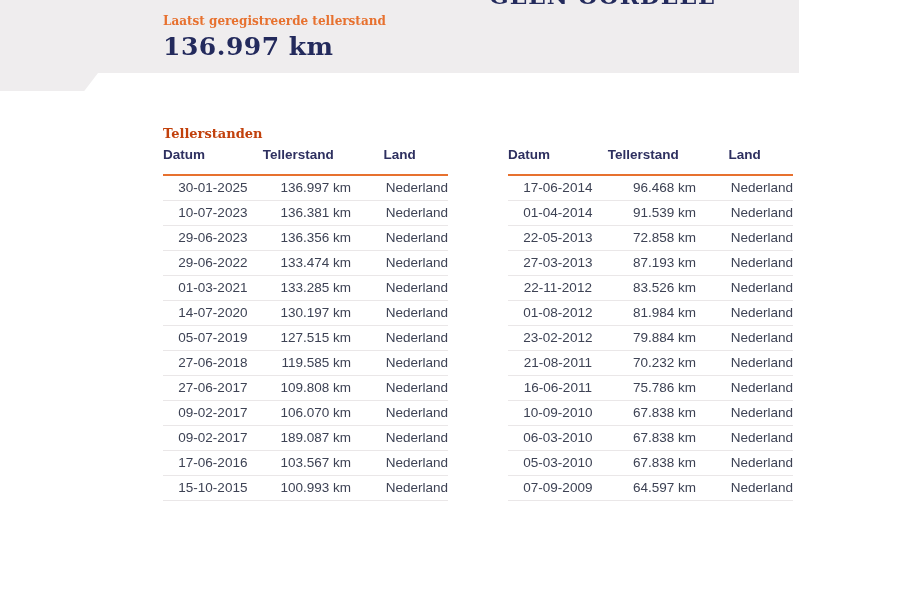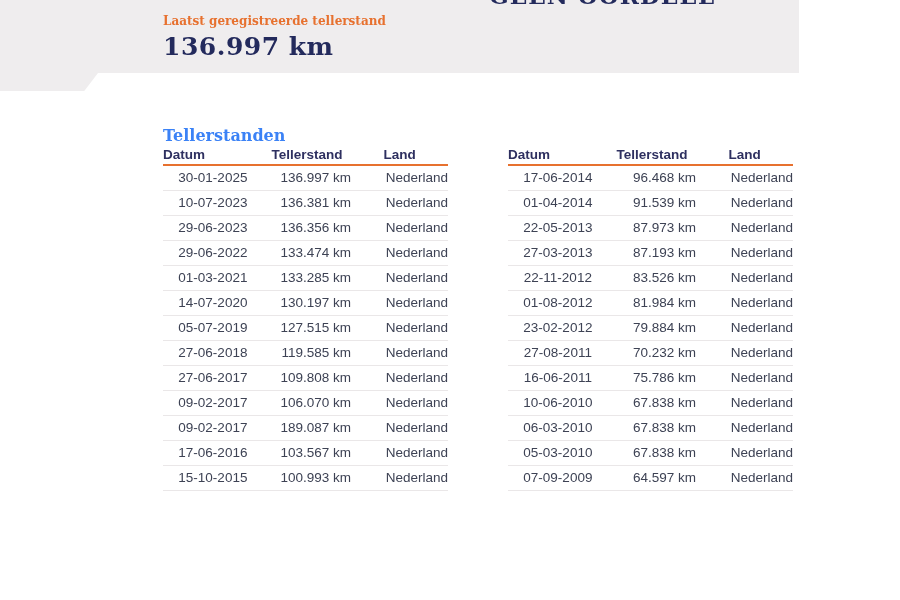--- a/index.html
+++ b/index.html
@@ -62,22 +62,22 @@
     margin: 0;
     letter-spacing: 0.5px;
   }
 
   
   .section-title {
     position: absolute;
     left: 163px; top: 126px;
     font-family: "DejaVu Serif", serif;
     font-weight: bold;
-    font-size: 16px;
-    color: #3b82f6;
+    font-size: 13px;
+    color: #c2410c;
     margin: 0;
   }
   .tables-wrap {
     position: absolute;
     left: 163px; top: 147px;
     width: 630px;
     display: flex;
     gap: 60px;
   }
   table.readings {
@@ -88,25 +88,25 @@
     color: #3D4254;
   }
   table.readings col.c-datum { width: 35%; }
   table.readings col.c-teller { width: 31%; }
   table.readings col.c-land  { width: 34%; }
   table.readings th {
     font-weight: bold;
     font-size: 13.5px;
     color: #2E3060;
     border-bottom: 2px solid #E7712F;
-    padding: 0 0 1px 0;
+    padding: 0 0 11px 0;
     line-height: 16px;
   }
   table.readings th.col-datum { text-align: left; }
-  table.readings th.col-teller { text-align: center; }
+  table.readings th.col-teller { text-align: left; }
   table.readings th.col-land { }
   table.readings td {
     padding: 4px 0;
     line-height: 16px;
     border-bottom: 1px solid #EAE7E8;
     white-space: nowrap;
   }
   table.readings td.col-datum { text-align: center; }
   table.readings td.col-teller { text-align: right; }
   table.readings td.col-land { text-align: right; }
@@ -247,21 +247,21 @@
           </tr>
 
           <tr>
             <td class="col-datum">01-04-2014</td>
             <td class="col-teller">91.539 km</td>
             <td class="col-land">Nederland</td>
           </tr>
 
           <tr>
             <td class="col-datum">22-05-2013</td>
-            <td class="col-teller">87.973 km</td>
+            <td class="col-teller">72.858 km</td>
             <td class="col-land">Nederland</td>
           </tr>
 
           <tr>
             <td class="col-datum">27-03-2013</td>
             <td class="col-teller">87.193 km</td>
             <td class="col-land">Nederland</td>
           </tr>
 
 
@@ -277,33 +277,33 @@
             <td class="col-land">Nederland</td>
           </tr>
 
           <tr>
             <td class="col-datum">23-02-2012</td>
             <td class="col-teller">79.884 km</td>
             <td class="col-land">Nederland</td>
           </tr>
 
           <tr>
-            <td class="col-datum">27-08-2011</td>
+            <td class="col-datum">21-08-2011</td>
             <td class="col-teller">70.232 km</td>
             <td class="col-land">Nederland</td>
           </tr>
 
           <tr>
             <td class="col-datum">16-06-2011</td>
             <td class="col-teller">75.786 km</td>
             <td class="col-land">Nederland</td>
           </tr>
 
           <tr>
-            <td class="col-datum">10-06-2010</td>
+            <td class="col-datum">10-09-2010</td>
             <td class="col-teller">67.838 km</td>
             <td class="col-land">Nederland</td>
           </tr>
 
           <tr>
             <td class="col-datum">06-03-2010</td>
             <td class="col-teller">67.838 km</td>
             <td class="col-land">Nederland</td>
           </tr>
 

